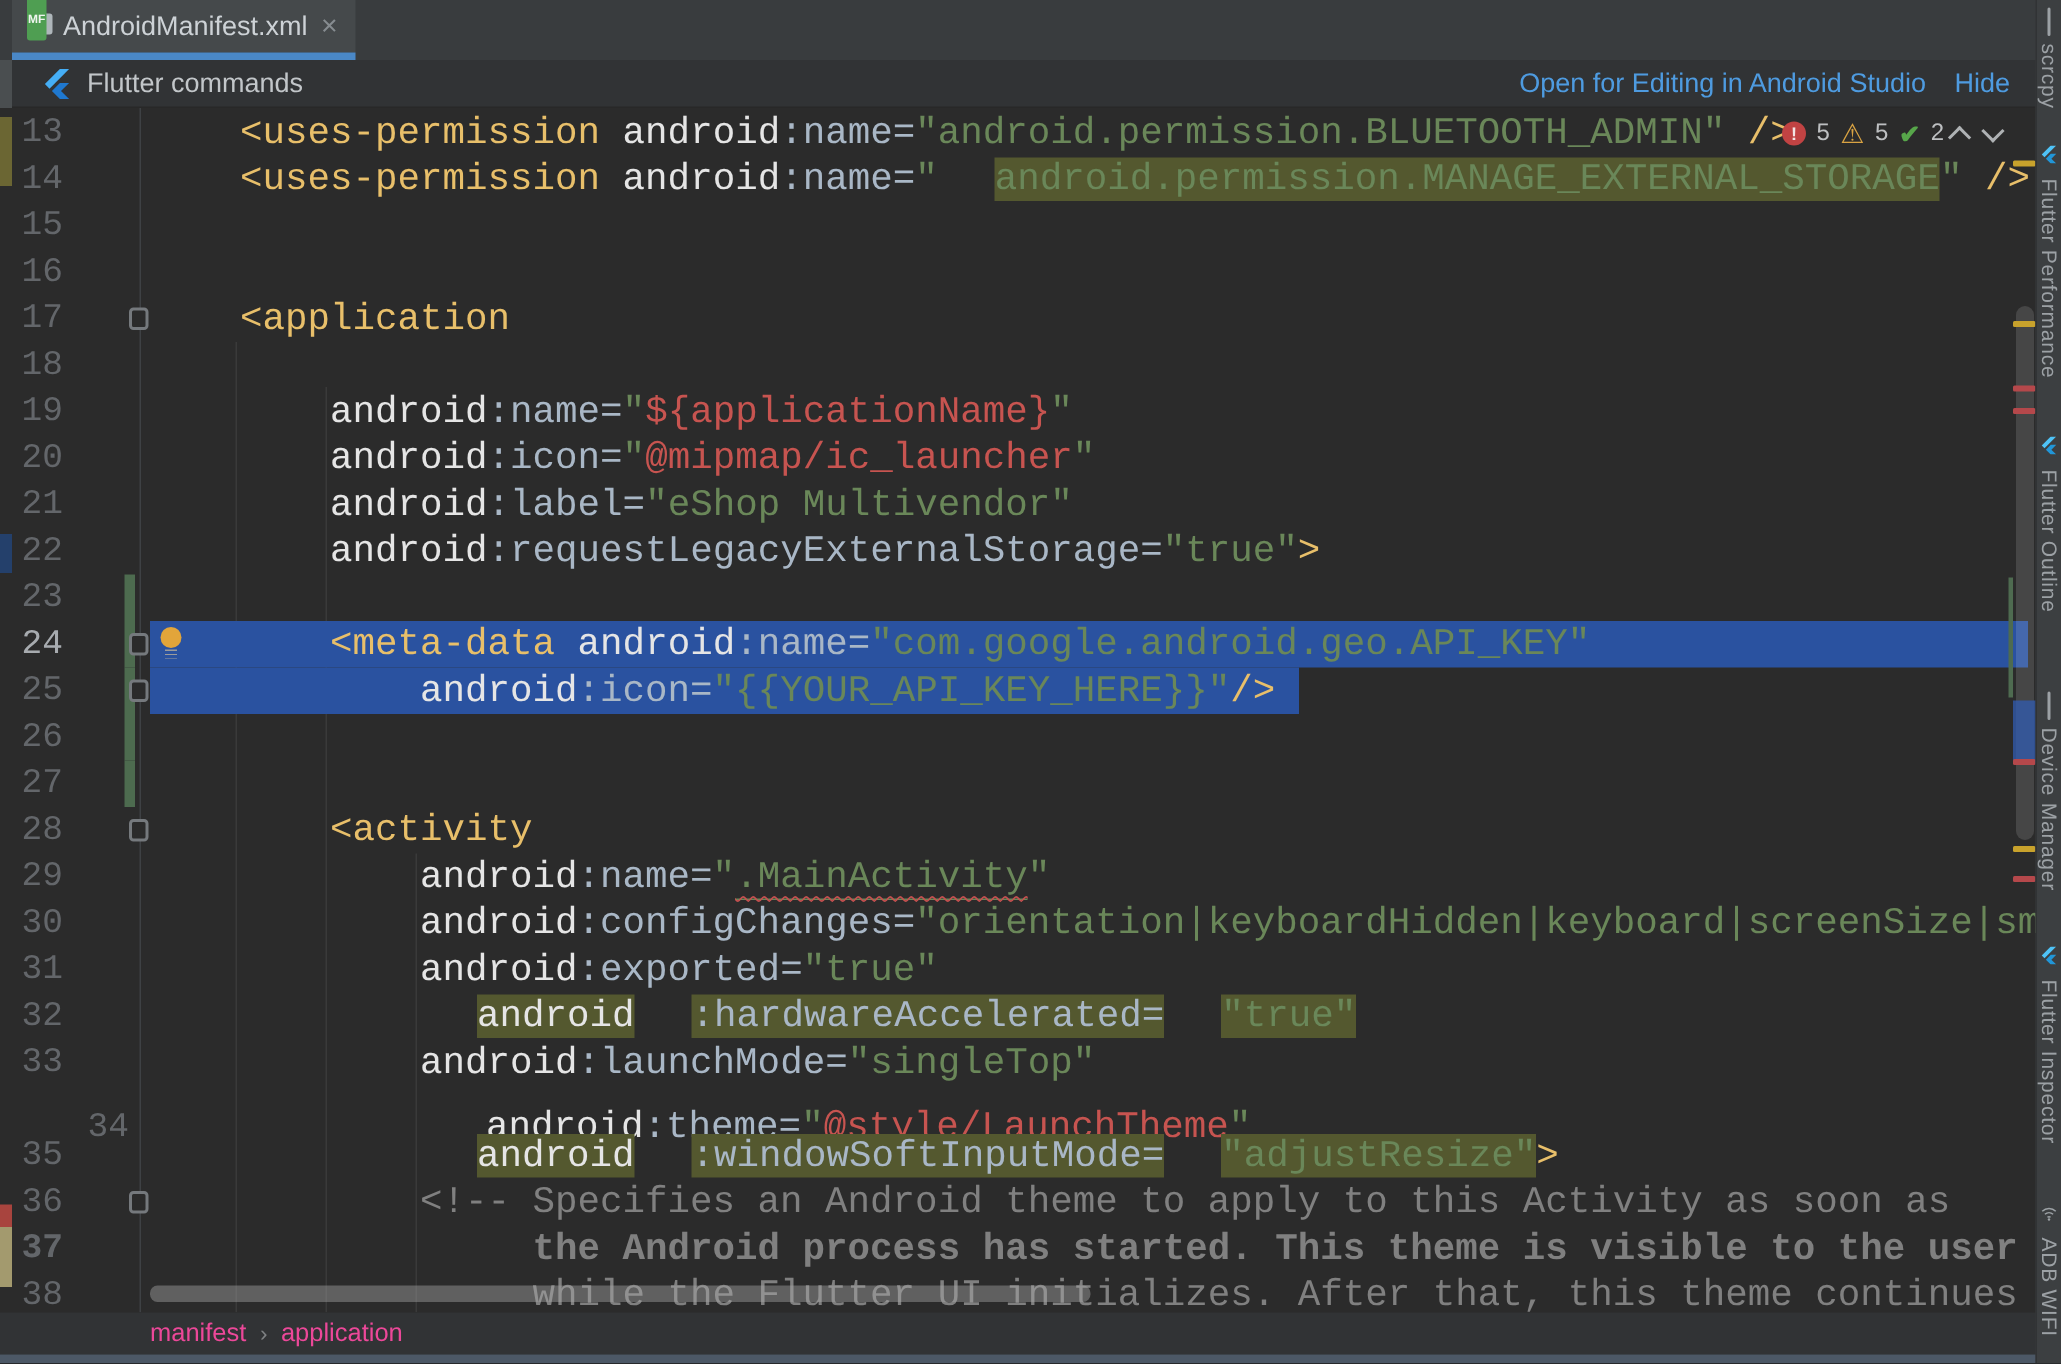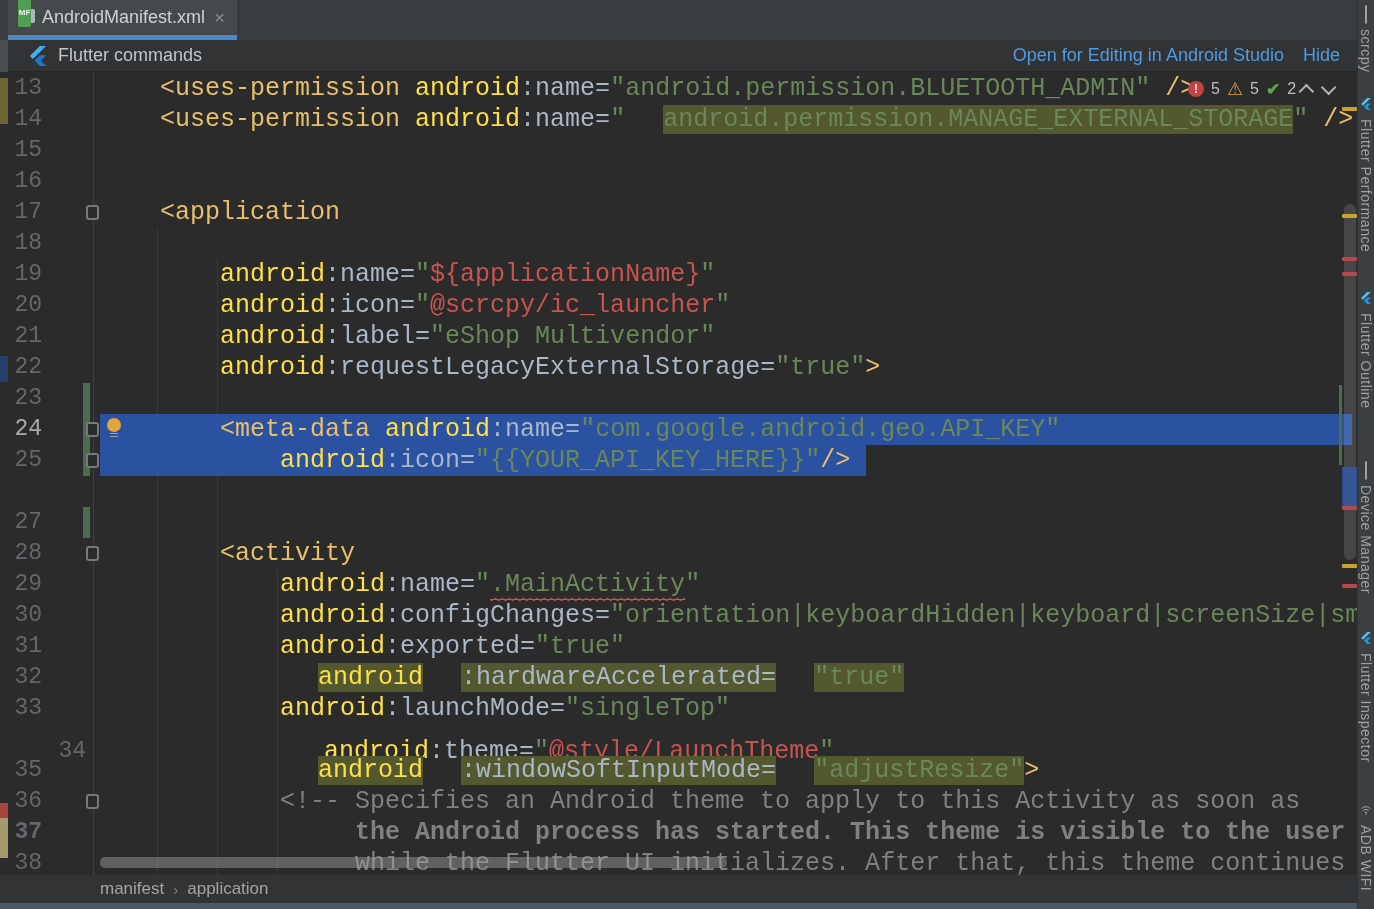--- a/index.html
+++ b/index.html
@@ -34,21 +34,21 @@
   .sel{position:absolute;top:0;left:100px;height:31px;background:#2A52A0;}
   .vcsbar{position:absolute;left:83px;top:0;width:7px;height:31px;background:#4D6B4F;}
   .foldline{position:absolute;left:93px;top:0;width:1px;height:803px;background:#3E4144;}
   .guide{position:absolute;width:1px;background:#3A3A3A;}
   .fold{position:absolute;left:86px;width:13px;height:15px;border:2px solid #75797D;border-radius:3px;
         box-sizing:border-box;background:#2B2B2B;}
   .bulb{position:absolute;left:107px;width:14px;height:14px;border-radius:50%;background:#E2A53A;}
   .bulb-base{position:absolute;left:110px;width:8px;height:6px;
        background:repeating-linear-gradient(#9C9C9C 0 1px,transparent 1px 3px);}
   
-  .w{color:#A9B7C6}.t{color:#E8BF6A}.a{color:#fde047}.n{color:#A9B7C6}
+  .w{color:#A9B7C6}.t{color:#E8BF6A}.a{color:#e5e5e5}.n{color:#A9B7C6}
   .s{color:#6A8759}.r{color:#C75450}.c{color:#808080}
   .h{background:#54582F;margin-left:38px;}
   .u{border-bottom:1px solid #6A8759;text-decoration:underline wavy #C7504F 1px;text-underline-offset:6px;}
   
   .inspect{position:absolute;top:78px;left:1188px;height:22px;display:flex;align-items:center;gap:7px;z-index:6;}
   .err-ic{width:16px;height:16px;border-radius:50%;background:#C14343;color:#F2E4E4;font-size:12px;font-weight:bold;
           display:flex;align-items:center;justify-content:center;}
   .warn-ic{color:#D9A343;font-size:18px;line-height:16px;}
   .ok-ic{color:#57A64A;font-size:17px;font-weight:bold;}
   .cnt{color:#BDBFC1;font-size:16px;}
@@ -59,21 +59,21 @@
   .vthumb{position:absolute;left:1344px;top:204px;width:12px;height:356px;background:rgba(255,255,255,0.13);
           border-radius:6px;z-index:5;}
   .hthumb{position:absolute;left:100px;top:857px;width:627px;height:11px;background:rgba(170,170,170,0.42);
           border-radius:5px;z-index:5;}
   .mark{position:absolute;left:1342px;width:15px;height:4px;border-radius:1px;z-index:5;}
   .stripe-green{position:absolute;left:1339px;top:385px;width:3px;height:80px;background:#4E6B50;z-index:5;}
   .stripe-blue{position:absolute;left:1342px;top:467px;width:16px;height:42px;background:rgba(49,92,177,0.75);z-index:5;}
   
   .crumbs{position:absolute;left:0;top:875px;width:1374px;height:28px;background:#313335;
           display:flex;align-items:center;gap:9px;padding-left:100px;box-sizing:border-box;}
-  .crumb{color:#a3a3a3;font-size:17px;}
+  .crumb{color:#ec4899;font-size:17px;}
   .crumb-sep{color:#7F8284;font-size:15px;}
   .bottomstrip{position:absolute;left:0;top:903px;width:1374px;height:6px;background:#4C5866;}
   
   .rtool{position:absolute;right:0;top:0;width:16px;height:909px;background:#3C3F41;border-left:1px solid #313335;z-index:7;}
   .rt-item{position:absolute;left:0;width:16px;display:flex;flex-direction:column;align-items:center;gap:5px;cursor:pointer;}
   .rt-label{writing-mode:vertical-rl;color:#9CA1A5;font-size:14px;letter-spacing:.5px;white-space:nowrap;}
   .rt-ic{width:12px;height:12px;}
   .devbox{width:8px;height:12px;border:1.5px solid #9CA1A5;border-radius:2px;box-sizing:border-box;}
   .scrbox{width:11px;height:9px;border:1.5px solid #9CA1A5;border-radius:1px;box-sizing:border-box;}
   
@@ -137,21 +137,21 @@
       <div class="row" style="top: 156px;">
         <div class="num">18</div>
         <pre class="code"></pre>
       </div>
       <div class="row" style="top: 187px;">
         <div class="num">19</div>
         <pre class="code"><span class="w">        </span><span class="a">android</span><span class="n">:name=</span><span class="s">"</span><span class="r">${applicationName}</span><span class="s">"</span></pre>
       </div>
       <div class="row" style="top: 218px;">
         <div class="num">20</div>
-        <pre class="code"><span class="w">        </span><span class="a">android</span><span class="n">:icon=</span><span class="s">"</span><span class="r">@scrcpy/ic_launcher</span><span class="s">"</span></pre>
+        <pre class="code"><span class="w">        </span><span class="a">android</span><span class="n">:icon=</span><span class="s">"</span><span class="r">@mipmap/ic_launcher</span><span class="s">"</span></pre>
       </div>
       <div class="row" style="top: 249px;">
         <div class="num">21</div>
         <pre class="code"><span class="w">        </span><span class="a">android</span><span class="n">:label=</span><span class="s">"eShop Multivendor"</span></pre>
       </div>
       <div class="row" style="top: 280px;">
         <div class="num">22</div>
         <pre class="code"><span class="w">        </span><span class="a">android</span><span class="n">:requestLegacyExternalStorage=</span><span class="s">"true"</span><span class="t">&gt;</span></pre>
       </div>
       <div class="row" style="top: 311px;">
@@ -167,20 +167,25 @@
         <div class="bulb" style="top: 4px;"></div>
         <div class="bulb-base" style="top: 19px;"></div>
         <pre class="code"><span class="w">        </span><span class="t">&lt;meta-data</span><span class="w"> </span><span class="a">android</span><span class="n">:name=</span><span class="s">"com.google.android.geo.API_KEY"</span></pre>
       </div>
       <div class="row" style="top: 373px;">
         <div class="sel" style="width: 766px;"></div>
         <div class="vcsbar"></div>
         <div class="num">25</div>
         <div class="fold" style="top: 8px;"></div>
         <pre class="code"><span class="w">            </span><span class="a">android</span><span class="n">:icon=</span><span class="s">"{{YOUR_API_KEY_HERE}}"</span><span class="t">/&gt;</span></pre>
+      </div>
+      <div class="row" style="top: 404px;">
+        <div class="vcsbar"></div>
+        <div class="num">26</div>
+        <pre class="code"></pre>
       </div>
       <div class="row" style="top: 435px;">
         <div class="vcsbar"></div>
         <div class="num">27</div>
         <pre class="code"></pre>
       </div>
       <div class="row" style="top: 466px;">
         <div class="num">28</div>
         <div class="fold" style="top: 8px;"></div>
         <pre class="code"><span class="w">        </span><span class="t">&lt;activity</span></pre>

